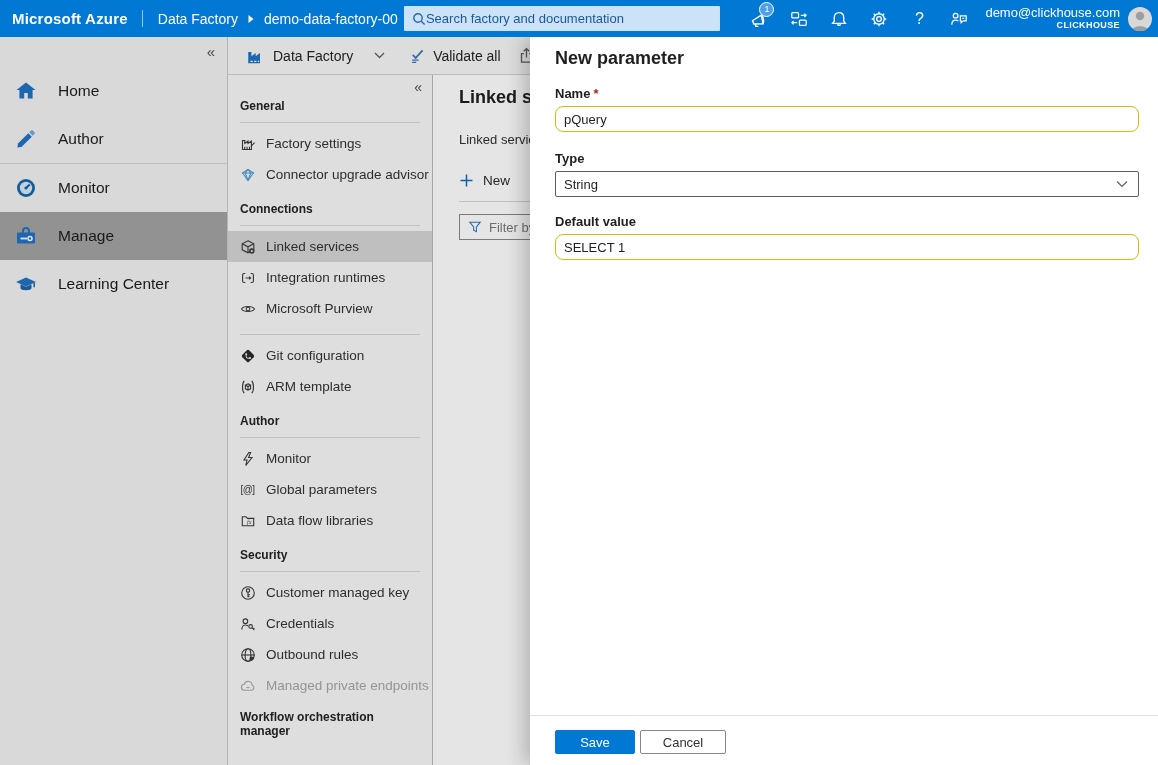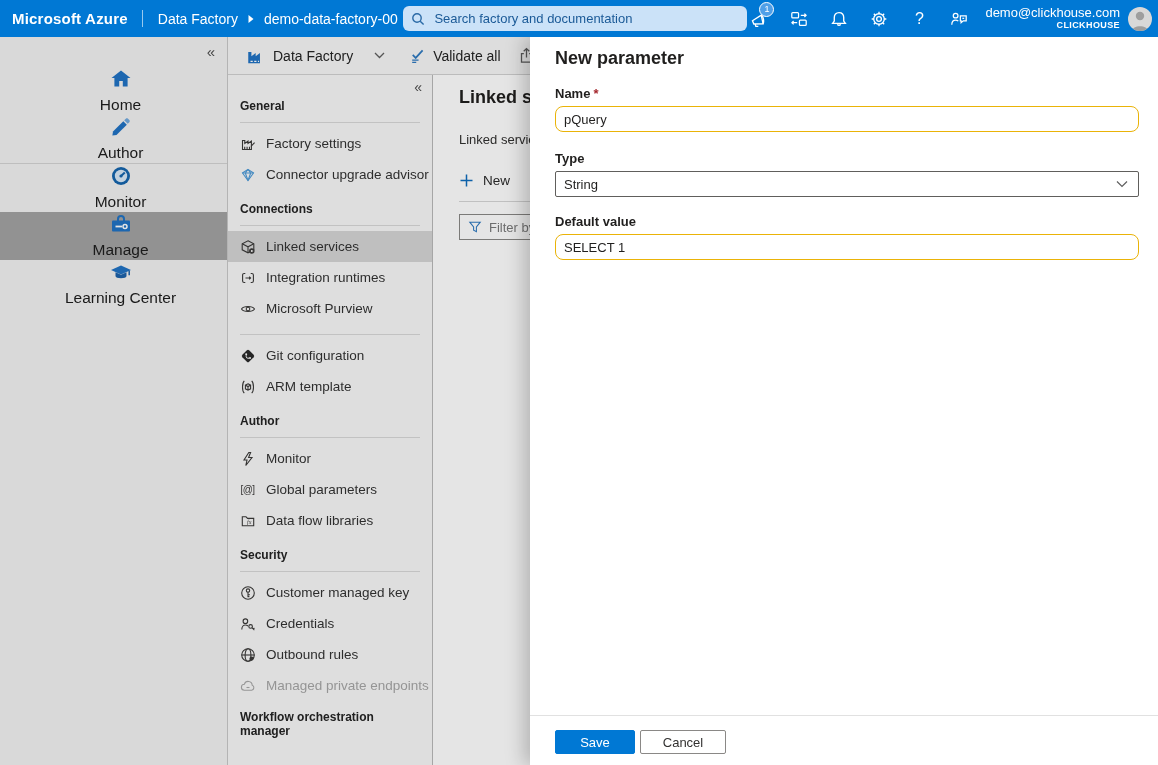--- a/index.html
+++ b/index.html
@@ -6,36 +6,36 @@
   html,body { width:1158px; height:765px; }
   body { font-family:"Liberation Sans", sans-serif; overflow:hidden; background:#fff; position:relative; color:#242424; }
 
   
   .topbar { position:absolute; left:0; top:0; width:1158px; height:37px; background:#0078d4; display:flex; align-items:center; color:#fff; z-index:40; }
   .brand { font-size:15px; font-weight:600; margin-left:12px; white-space:nowrap; letter-spacing:.2px; }
   .tb-sep { width:1px; height:17px; background:rgba(255,255,255,.6); margin:0 15px 0 14px; }
   .crumb-app { font-size:14px; white-space:nowrap; }
   .crumb-arrow { margin:0 9px; display:flex; }
   .crumb-res { font-size:14px; white-space:nowrap; width:140px; overflow:hidden; }
-  .search { width:344px; height:25px; background:#cbe2f8; border-radius:6px; display:flex; align-items:center; padding:0 8px; gap:9px; flex-shrink:0; }
+  .search { width:316px; height:25px; background:#cbe2f8; border-radius:1px; display:flex; align-items:center; padding:0 8px; gap:0; flex-shrink:0; }
   .search input { border:none; outline:none; background:transparent; font-family:"Liberation Sans",sans-serif; font-size:13px; color:#1b5a97; width:100%; }
   .search input::placeholder { color:#1b5a97; opacity:1; }
   .tb-icons { display:flex; align-items:center; gap:16px; margin-left:auto; }
   .tb-ic { width:24px; height:24px; display:flex; align-items:center; justify-content:center; position:relative; }
   .tb-badge { position:absolute; top:-5px; right:-3px; min-width:15px; height:15px; border-radius:50%; background:#4f9fe8; border:1.5px solid #fff; color:#fff; font-size:9px; display:flex; align-items:center; justify-content:center; }
   .help-glyph { font-size:16px; color:#fff; font-weight:400; }
   .account { text-align:right; margin-left:14px; line-height:1.1; }
   .acct-email { font-size:13px; }
   .acct-tenant { font-size:9px; font-weight:700; letter-spacing:.4px; }
   .avatar { width:24px; height:24px; border-radius:50%; background:#d8d8d8; margin:0 6px 0 8px; overflow:hidden; display:flex; align-items:flex-end; justify-content:center; flex-shrink:0; }
 
   
   .leftnav { position:absolute; left:0; top:37px; width:228px; height:728px; background:#f2f2f2; border-right:1px solid #c9c9c9; padding-top:30px; z-index:1; }
   .ln-collapse { position:absolute; top:6px; right:12px; font-size:15px; color:#4f4f4f; cursor:pointer; }
-  .ln-item { height:48px; display:flex; align-items:center; padding-left:14px; gap:5px; cursor:pointer;flex-direction:column; }
+  .ln-item { height:48px; display:flex; align-items:center; padding-left:14px; gap:20px; cursor:pointer; }
   .ln-item.selected { background:#a3a3a3; }
   .ln-label { font-size:15.5px; color:#1d1d1d; }
   .ln-div { height:1px; background:#d4d4d4; margin:0; }
 
   
   .subheader { position:absolute; left:228px; top:37px; width:302px; height:38px; background:#f6f6f6; border-bottom:1px solid #d2d2d2; display:flex; align-items:center; z-index:1; }
   .sh-factory { display:flex; align-items:center; gap:9px; margin-left:18px; cursor:pointer; }
   .sh-label { font-size:14px; color:#242424; white-space:nowrap; }
   .sh-chev { margin-left:12px; display:flex; }
   .sh-validate { display:flex; align-items:center; gap:7px; margin-left:24px; cursor:pointer; }

